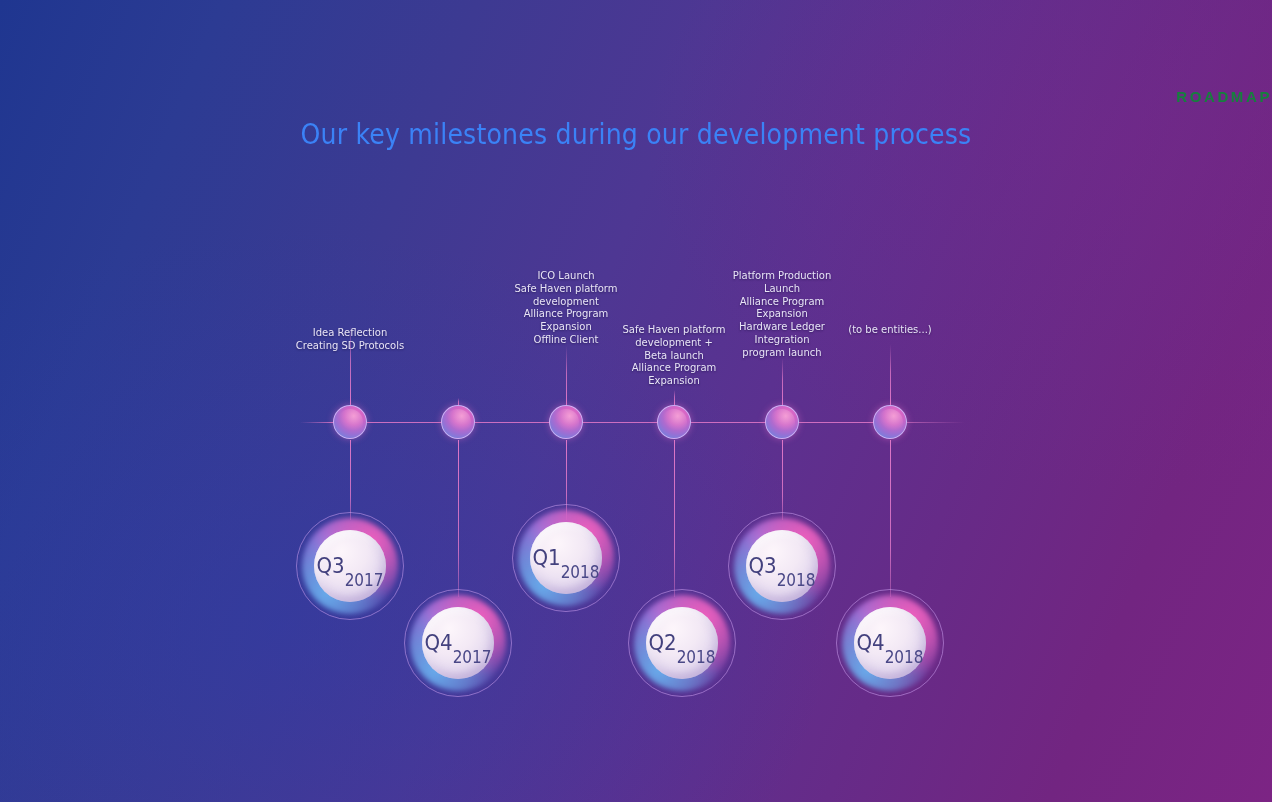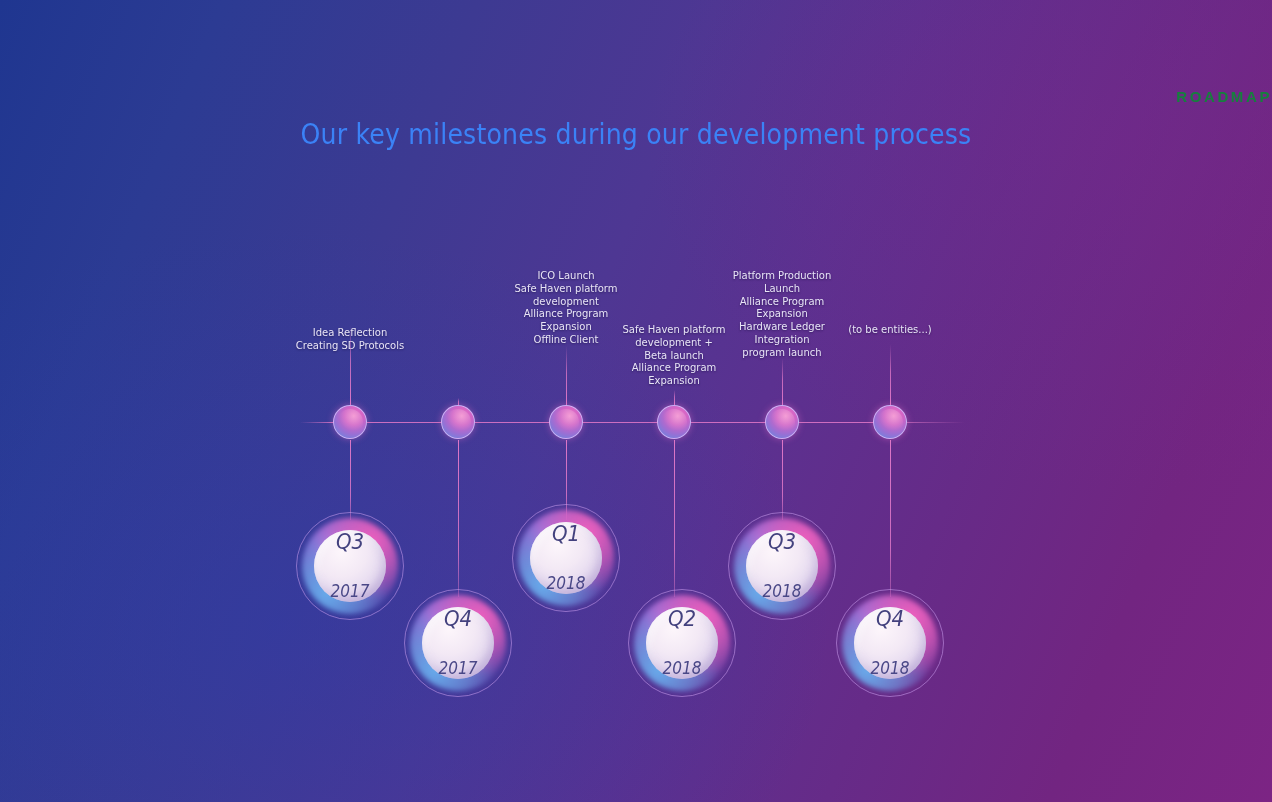--- a/index.html
+++ b/index.html
@@ -109,21 +109,21 @@
       radial-gradient(circle at 26% 78%, rgba(104,176,238,.95) 0%, rgba(104,176,238,.5) 32%, rgba(104,176,238,0) 60%),
       radial-gradient(circle at 30% 24%, rgba(168,128,236,.8) 0%, rgba(168,128,236,0) 62%),
       radial-gradient(circle at 50% 50%, rgba(210,150,235,.55) 0%, rgba(140,90,200,.25) 70%, rgba(120,70,180,0) 100%);
     filter:blur(2.5px);
   }
   .bubble .core{
     position:absolute; inset:18px; border-radius:50%;
     background:
       radial-gradient(circle at 38% 30%, #fdf6fb 0%, #f3e9f5 38%, #e6dbf0 62%, #d7cbe9 82%, #cfc2e4 100%);
     box-shadow:inset -3px -5px 9px rgba(150,120,190,.35), inset 3px 4px 8px rgba(255,255,255,.7);
-    display:flex; flex-direction:column; align-items:center; justify-content:center;font-style:italic;
+    display:flex; align-items:center; justify-content:center;
   }
   .bubble .q{
     font-family:"DejaVu Sans Condensed","DejaVu Sans", sans-serif;
     font-size:22px; font-weight:400; color:#43417e; line-height:22px;
   }
   .bubble .yr{
     font-family:"DejaVu Sans Condensed","DejaVu Sans", sans-serif;
     font-size:17px; font-weight:400; color:#4a4887; line-height:20px;margin-top:28px;
   }
 </style>

